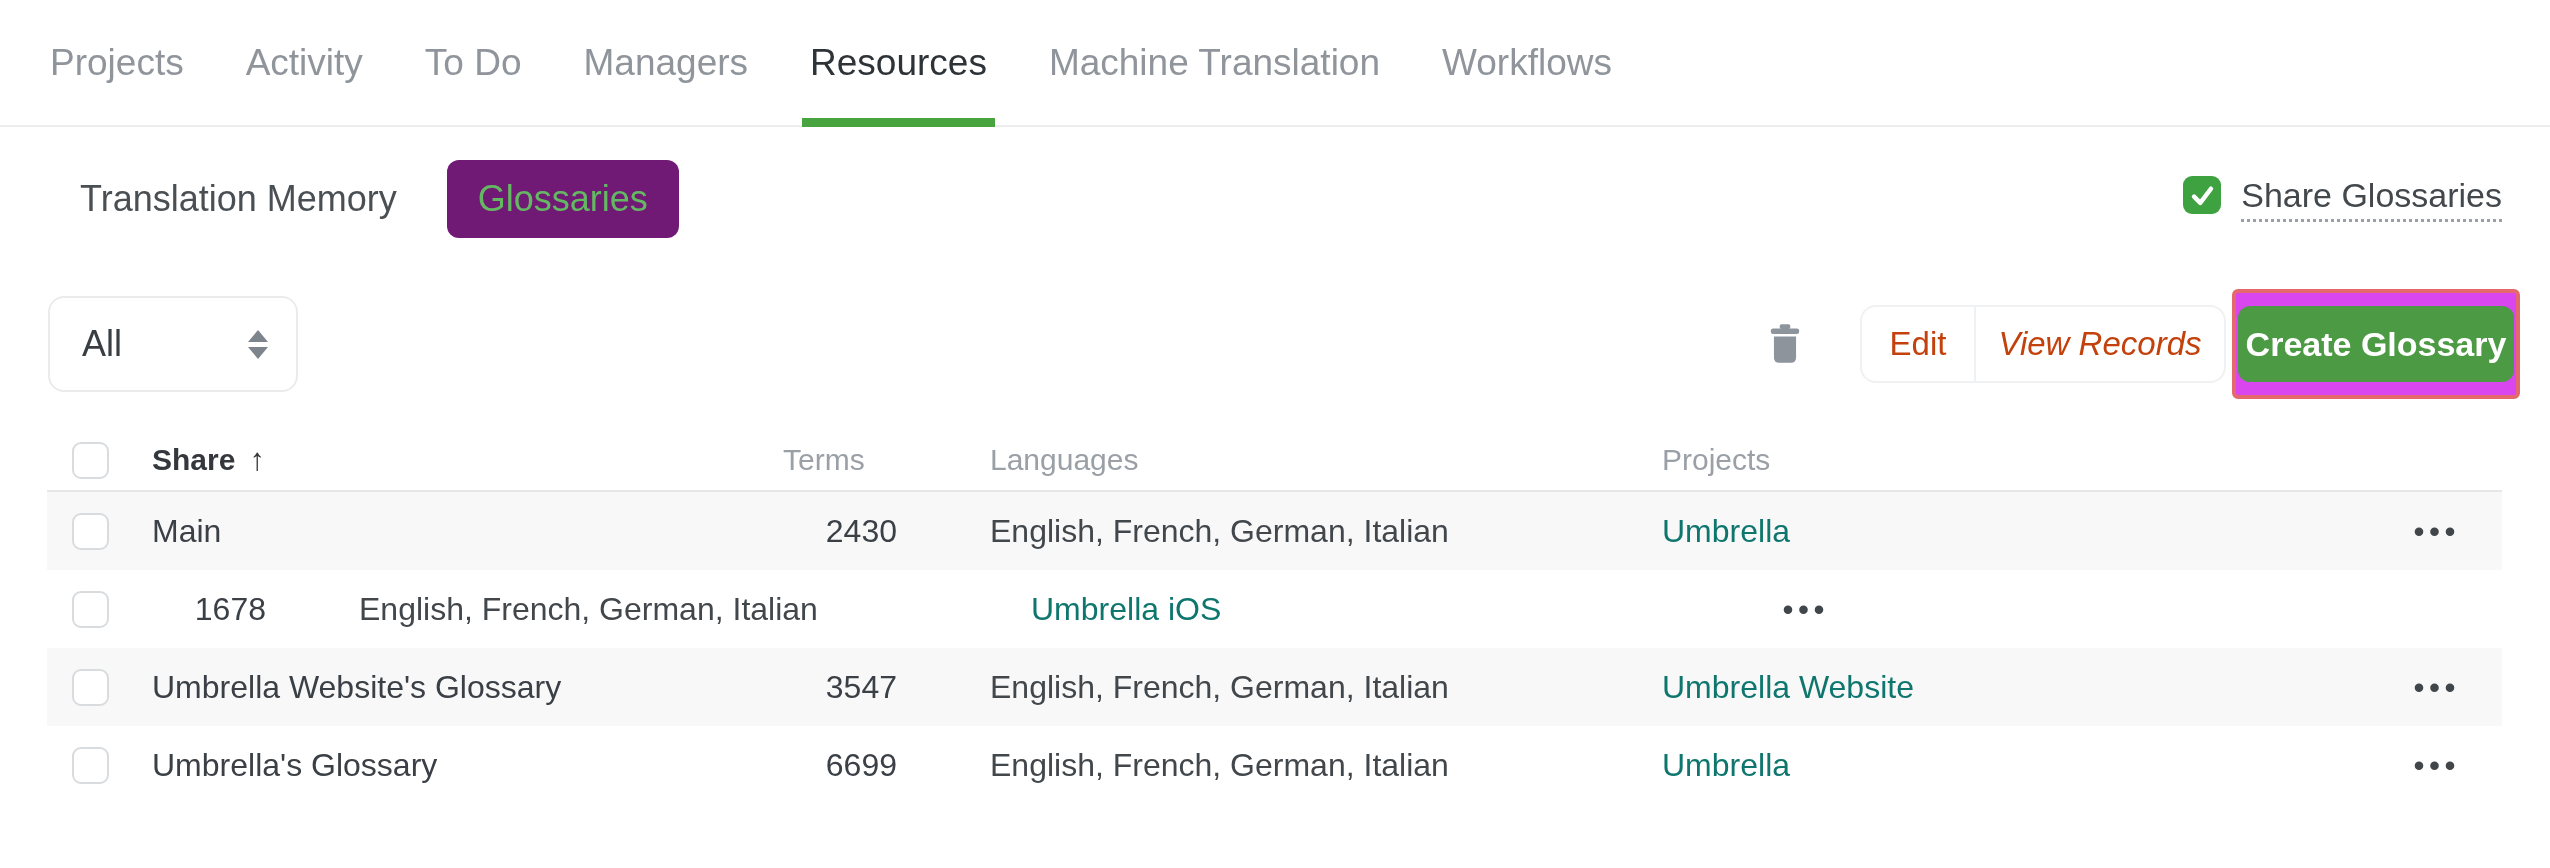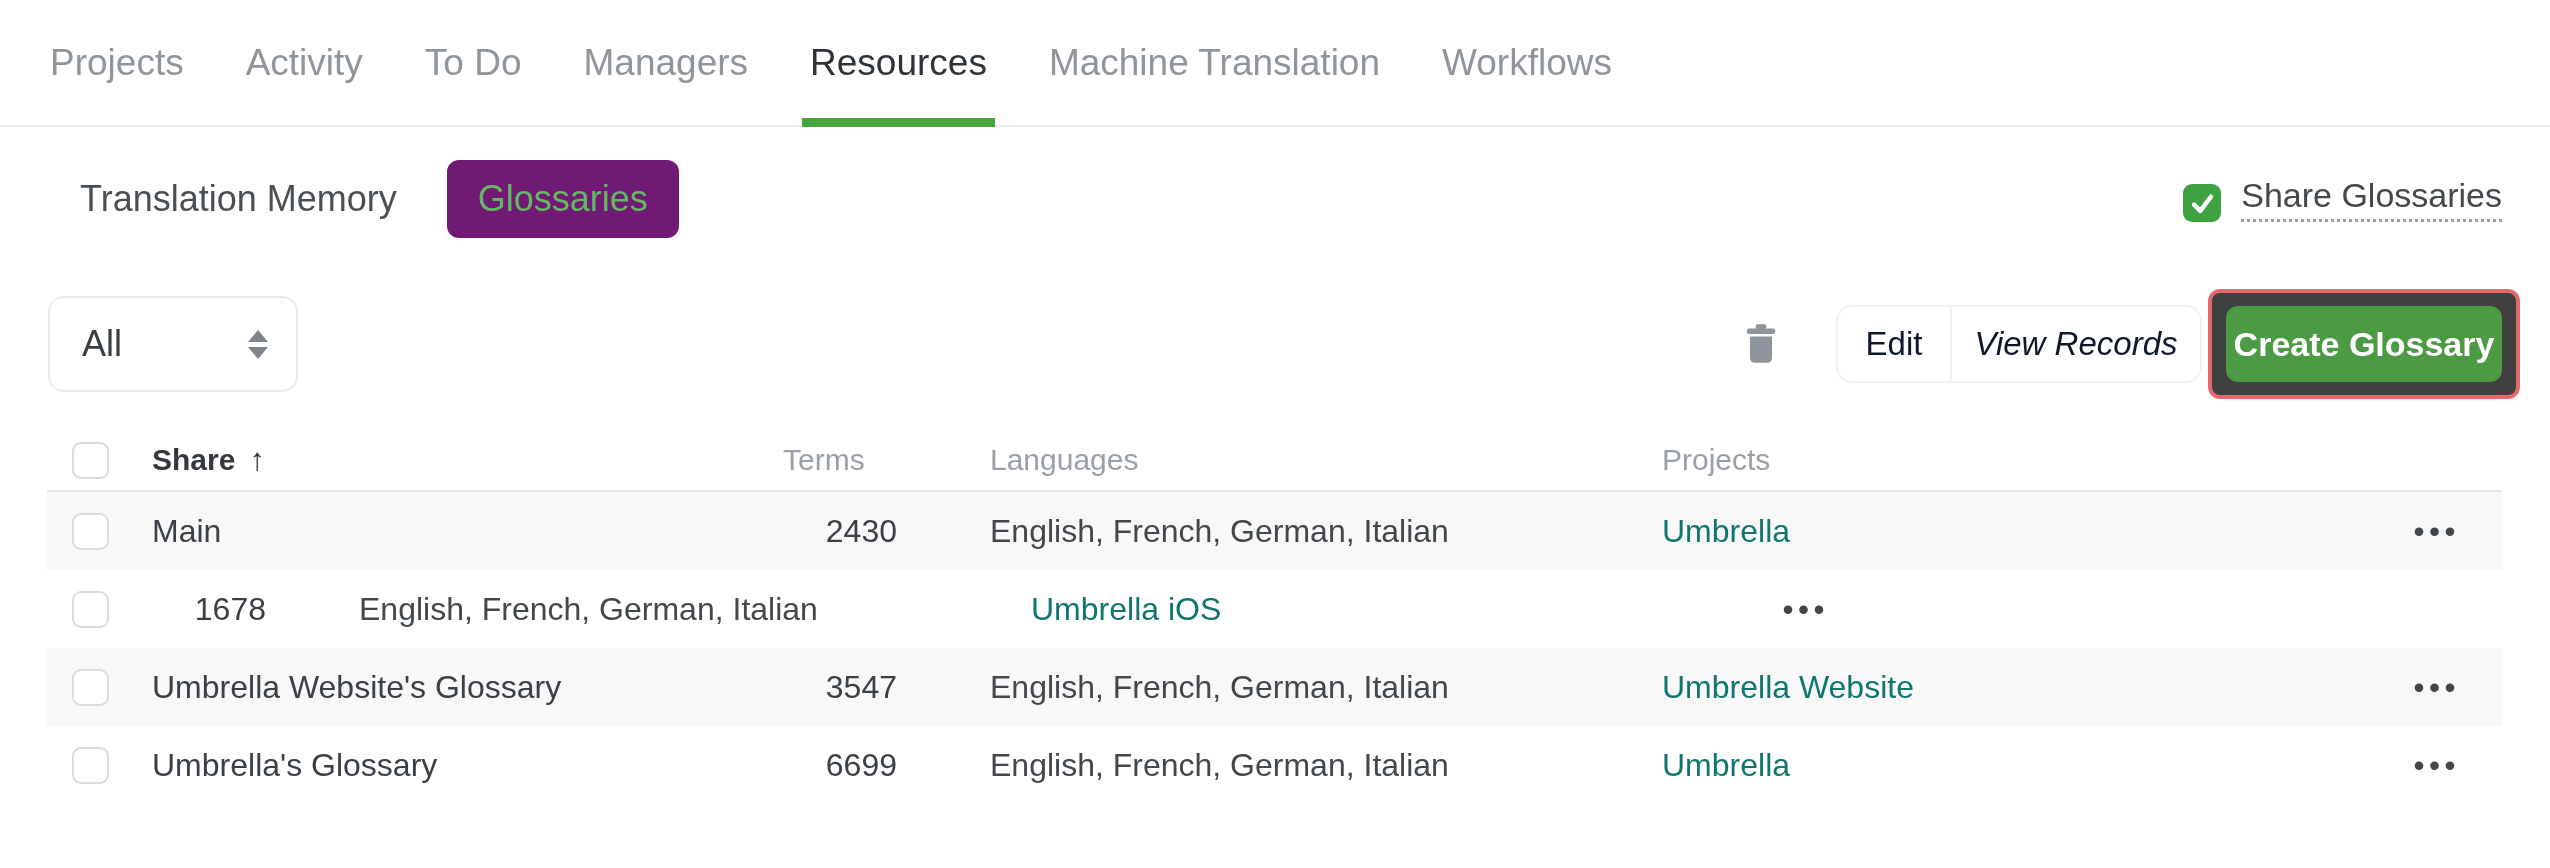--- a/index.html
+++ b/index.html
@@ -18,21 +18,21 @@
 
   
   .subtab-row { display:flex; align-items:center; justify-content:space-between;
                 margin-top:33px; height:78px; padding-left:80px; padding-right:48px; }
   .subtab-left { display:flex; align-items:center; }
   .subtab { font-size:36px; color:#4a4f54; cursor:pointer; white-space:nowrap; }
   .subtab.plain { margin-right:50px; }
   .subtab.pill-active { background:#701a75; color:#64b862; border-radius:12px;
                         height:78px; line-height:78px; padding:0 31px; }
 
-  .share-wrap { display:flex; align-items:flex-end;padding-left:18px; }
+  .share-wrap { display:flex; align-items:flex-start;padding-left:18px; }
   .cbx-green { width:38px; height:38px; border-radius:9px; background:#3da23f;
                display:flex; align-items:center; justify-content:center;
                margin-right:20px; cursor:pointer; }
   .share-label { font-size:34px; color:#43484d; border-bottom:3px dotted #9aa0a5;
                  padding-bottom:4px; cursor:pointer; }
 
   
   .toolbar-row { display:flex; align-items:center; justify-content:space-between;
                  margin-top:67px; height:78px; padding-left:48px; padding-right:30px; }
   .select-box { width:250px; height:96px; border:2px solid #e9ebed; border-radius:16px;
@@ -45,27 +45,27 @@
   .tri-down { width:0; height:0; border-left:10px solid transparent;
               border-right:10px solid transparent; border-top:12px solid #7d848b;
               margin-top:5px; }
 
   .toolbar-right { display:flex; align-items:center; }
   .trash-btn { margin-right:58px; cursor:pointer; display:flex; align-items:center; }
   .btn-group { display:flex; align-items:stretch; height:78px;
                border:2px solid #eff1f2; border-radius:16px; background:#fff;
                overflow:hidden; margin-right:6px; }
   .btn-seg { display:flex; align-items:center; justify-content:center;
-             font-size:33px; color:#0f172a; cursor:default; }
+             font-size:33px; color:#c2410c; cursor:default; }
   .btn-seg.edit { width:112px; }
   .btn-seg.view { width:248px;font-style:italic; }
   .btn-div { width:2px; background:#eff1f2; }
 
-  .annotation-box { border:4px solid #e5696c; background:#404040; border-radius:12px;
-                    padding:13px 14px; }
+  .annotation-box { border:4px solid #e5696c; background:#d946ef; border-radius:6px;
+                    padding:13px 2px; }
   .btn-create { width:276px; height:76px; background:#4c9a44; border:none;
                 border-radius:12px; color:#ffffff; font-size:34px; font-weight:600;
                 font-family:"Liberation Sans", sans-serif;
                 display:flex; align-items:center; justify-content:center; cursor:pointer; }
 
   
   .glossary-table { margin:47px 48px 0 47px; width:2455px; }
   .thead { display:flex; align-items:center; height:62px;
            border-bottom:2px solid #e5e7e9; font-size:30px; color:#9aa0a6; }
   .trow { display:flex; align-items:center; height:78px; font-size:32px; }

